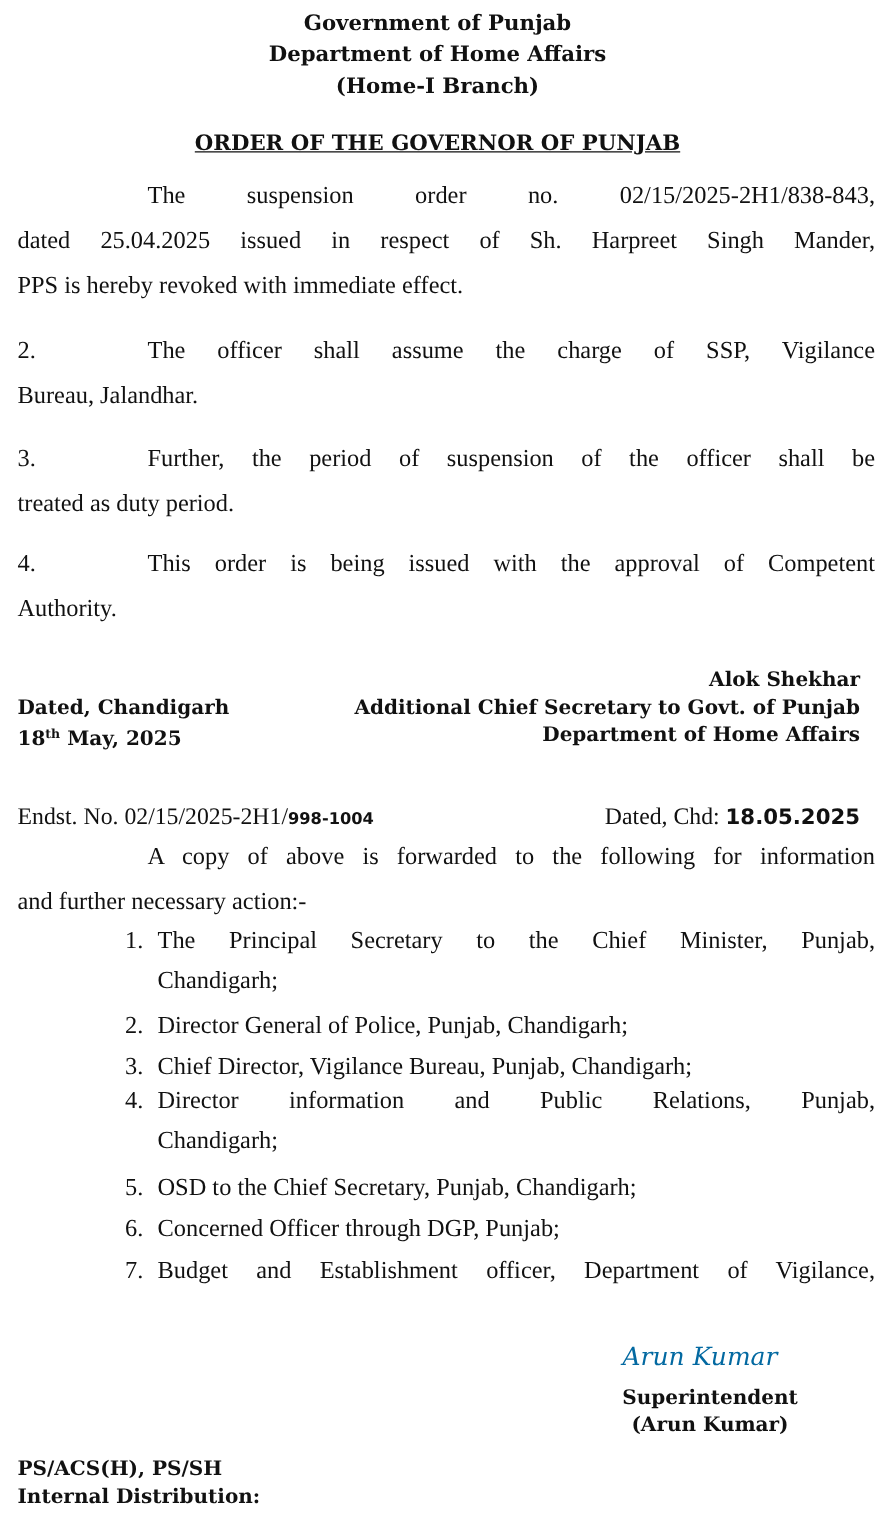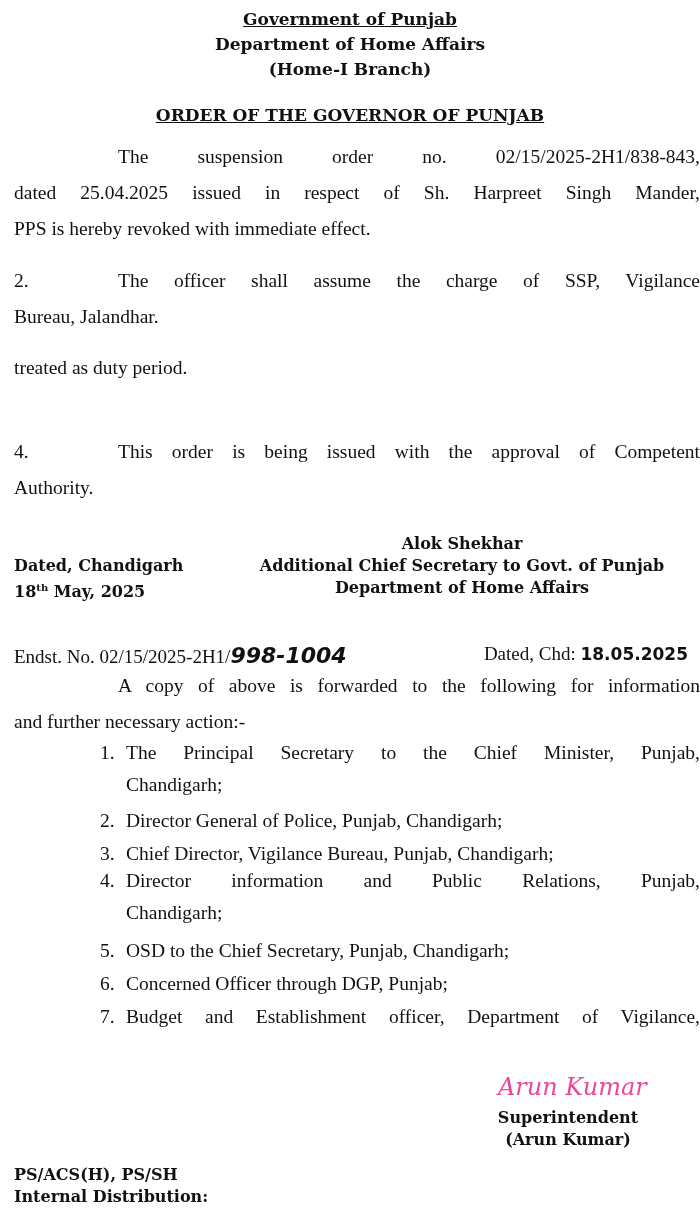--- a/index.html
+++ b/index.html
@@ -11,64 +11,65 @@
   .hdr { font-size:17px; line-height:22px; }
   .order-title { font-size:17px; text-decoration:underline; }
   .para { font-size:19.5px; line-height:36px; left:14px; width:686px; text-align:justify; }
   .para .num { display:inline-block; width:104px; }
   .indent { display:inline-block; width:104px; }
   .justify-last { text-align-last:justify; }
   .list { left:126px; width:574px; font-size:19.5px; }
   .li { position:absolute; left:0; width:574px; }
   .li .n { position:absolute; left:-26px; }
   .sig-block { font-size:16px; line-height:22px; }
-  .signature { font-family: "DejaVu Serif", serif; font-style:italic; color:#ec4899; font-size:24px; }
+  .signature { font-family: "DejaVu Serif", serif; font-style:italic; color:#0369a1; font-size:20px; }
 </style>
 </head>
 <body>
 
-<div class="abs center bold-serif hdr" style="top:8px;text-decoration:underline;">Government of Punjab</div>
+<div class="abs center bold-serif hdr" style="top:8px;">Government of Punjab</div>
 <div class="abs center bold-serif hdr" style="top:33px;">Department of Home Affairs</div>
 <div class="abs center bold-serif hdr" style="top:58px;">(Home-I Branch)</div>
 
 <div class="abs center bold-serif order-title" style="top:105px;">ORDER OF THE GOVERNOR OF PUNJAB</div>
 
 <div class="abs serif para" style="top:139px;">
   <div class="justify-last"><span class="indent"></span><span>The suspension order no. 02/15/2025-2H1/838-843,</span></div>
   <div class="justify-last">dated 25.04.2025 issued in respect of Sh. Harpreet Singh Mander,</div>
   <div>PPS is hereby revoked with immediate effect.</div>
 </div>
 
 <div class="abs serif para" style="top:263px;">
   <div class="justify-last"><span class="num">2.</span><span>The officer shall assume the charge of SSP, Vigilance</span></div>
   <div>Bureau, Jalandhar.</div>
 </div>
 
 <div class="abs serif para" style="top:350px;">
+  <div class="justify-last"><span class="num">3.</span><span>Further, the period of suspension of the officer shall be</span></div>
   <div>treated as duty period.</div>
 </div>
 
 <div class="abs serif para" style="top:410px;margin-top:24px;">
   <div class="justify-last"><span class="num">4.</span><span>This order is being issued with the approval of Competent</span></div>
   <div>Authority.</div>
 </div>
 
-<div class="abs bold-serif sig-block" style="top:533px; left:236px; width:452px; text-align:center;">
+<div class="abs bold-serif sig-block" style="top:533px; left:236px; width:452px; text-align:right;">
   <div>Alok Shekhar</div>
   <div>Additional Chief Secretary to Govt. of Punjab</div>
   <div>Department of Home Affairs</div>
 </div>
 
 <div class="abs bold-serif sig-block" style="top:555px; left:14px; width:220px;">
   <div>Dated, Chandigarh</div>
   <div><span>18</span><sup style="font-size:10px;">th</sup><span> May, 2025</span></div>
 </div>
 
 <div class="abs serif" style="top:643px; left:14px; width:674px; font-size:19px;">
-  <span><span>Endst. No. 02/15/2025-2H1/</span><b style="font-family:'DejaVu Sans','Liberation Sans',sans-serif; font-size:22px;font-style:italic;">998-1004</b></span>
+  <span><span>Endst. No. 02/15/2025-2H1/</span><b style="font-family:'DejaVu Sans','Liberation Sans',sans-serif; font-size:13px;">998-1004</b></span>
   <span style="position:absolute; right:0;"><span>Dated, Chd: </span><b style="font-family:'DejaVu Sans','Liberation Sans',sans-serif; font-size:17px;text-align:right;">18.05.2025</b></span>
 </div>
 
 <div class="abs serif para" style="top:668px;">
   <div class="justify-last"><span class="indent"></span><span>A copy of above is forwarded to the following for information</span></div>
   <div>and further necessary action:-</div>
 </div>
 
 <div class="abs serif list" style="top:0;">
   <div class="li" style="top:742px;">

